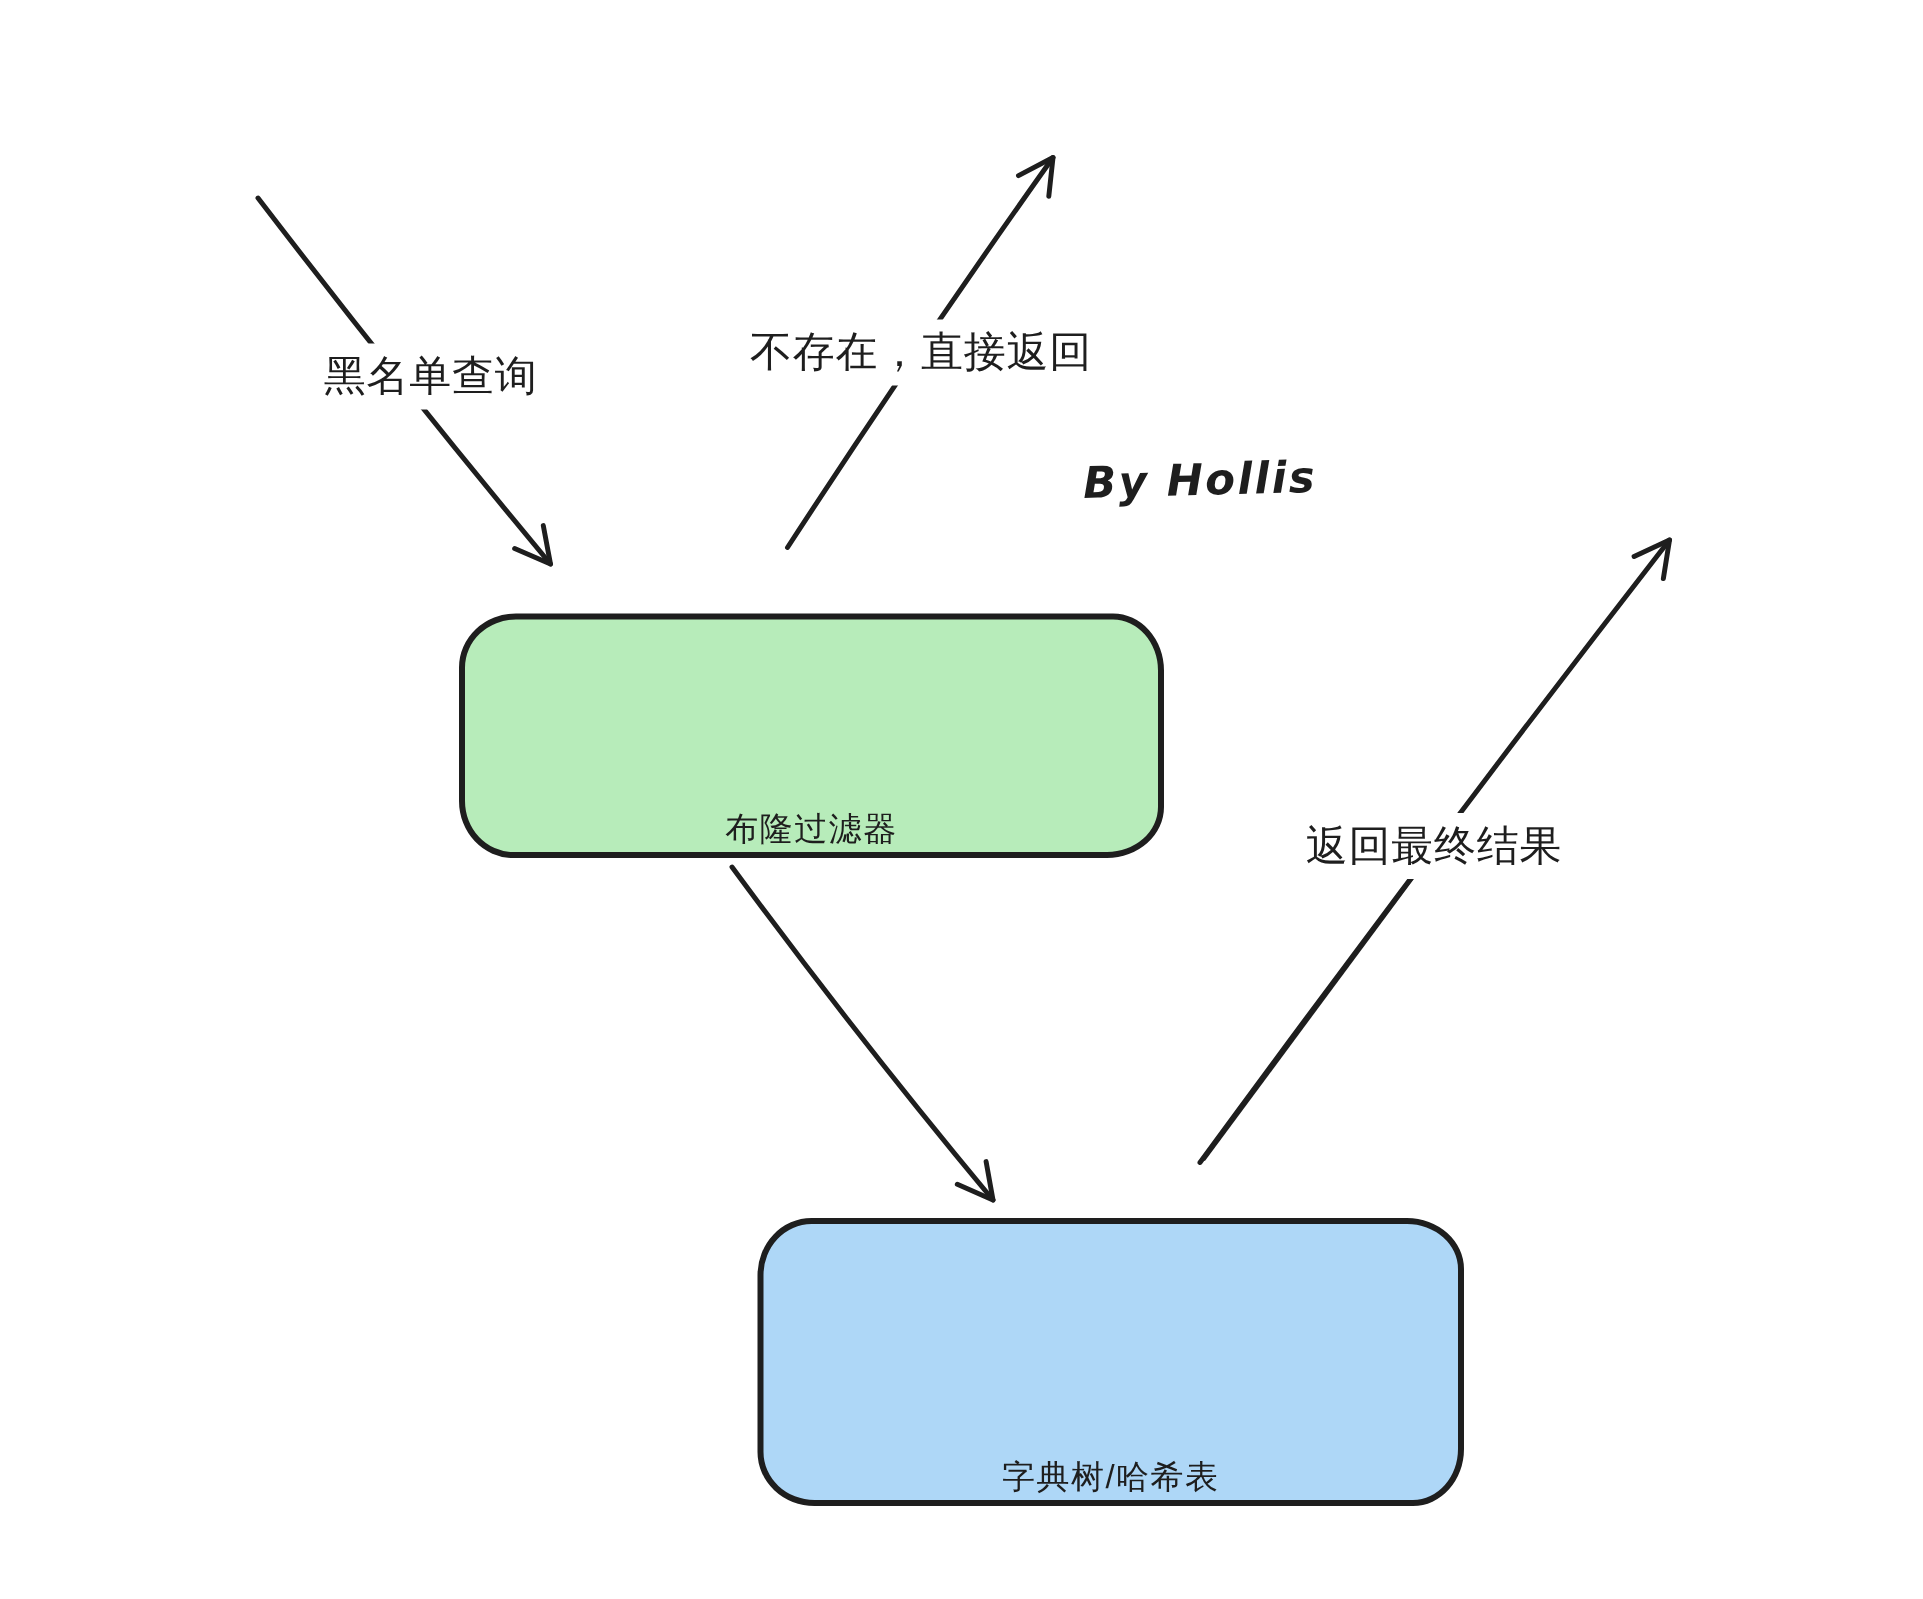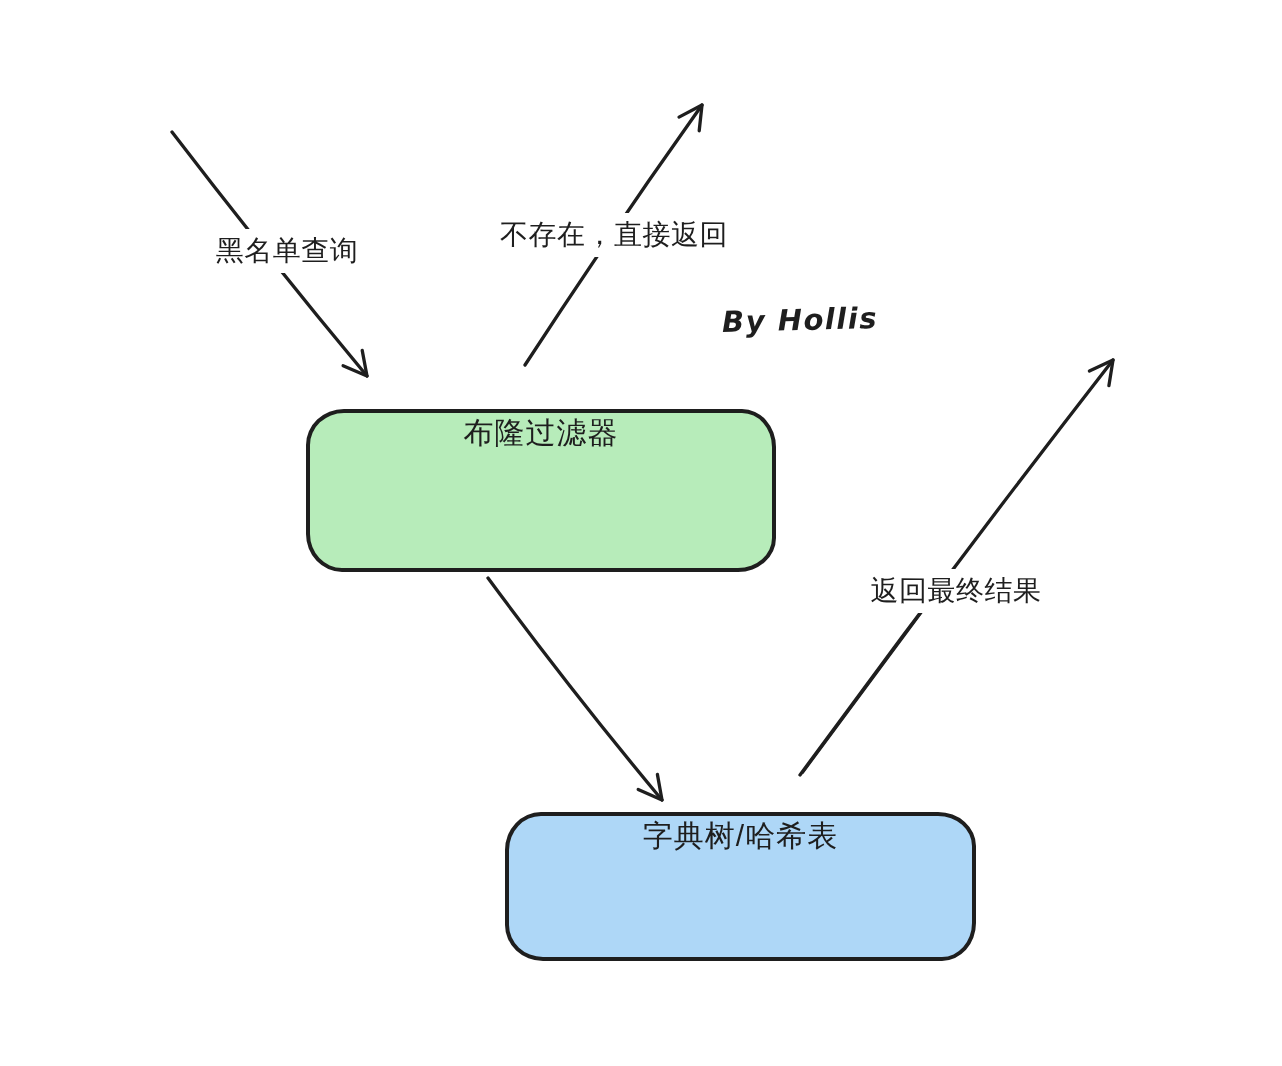--- a/index.html
+++ b/index.html
@@ -31,56 +31,56 @@
     stroke-linecap: round;
     stroke-linejoin: round;
   }
   .arrows-layer path.thin {
     stroke-width: 1.6;
   }
   .node {
     position: absolute;
     z-index: 2;
     display: flex;
-    align-items: flex-start;
+    align-items: flex-end;
     justify-content: center;
     border: 4px solid #0ea5e9;
     box-sizing: border-box;
-    font-size: 30px;
+    font-size: 22px;
     letter-spacing: 1px;
     white-space: nowrap;
   }
   .node-bloom {
     left: 306px;
     top: 409px;
     width: 470px;
     height: 163px;
     border-radius: 38px 34px 38px 36px / 36px 38px 34px 38px;
   }
   .node-trie {
     left: 505px;
     top: 812px;
     width: 471px;
-    height: 149px;
+    height: 192px;
     border-radius: 36px 38px 34px 38px / 38px 34px 38px 36px;
   }
   .edge-label {
     position: absolute;
     z-index: 3;
     transform: translate(-50%, -50%);
     background: #ffffff;
     padding: 3px 8px;
     font-size: 28px;
     letter-spacing: 0.5px;
     white-space: nowrap;
   }
   .lbl-blacklist { left: 271px; top: 251px; margin-left: 16px; }
   .lbl-not-exist { left: 614px; top: 235px; text-align: center; }
   .lbl-exists    { left: 574px; top: 688px; }
-  .lbl-final     { left: 956px; top: 564px; margin-top: 27px; }
+  .lbl-final     { left: 956px; top: 564px; }
   .attribution {
     position: absolute;
     z-index: 3;
     left: 800px;
     top: 320px;
     transform: translate(-50%, -50%) rotate(-1.5deg);
     font-family: "DejaVu Sans", sans-serif;
     font-style: italic;
     font-weight: bold;
     font-size: 29px;

